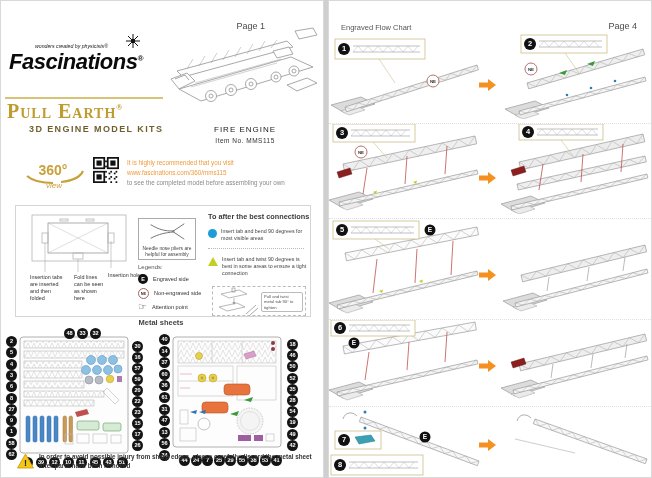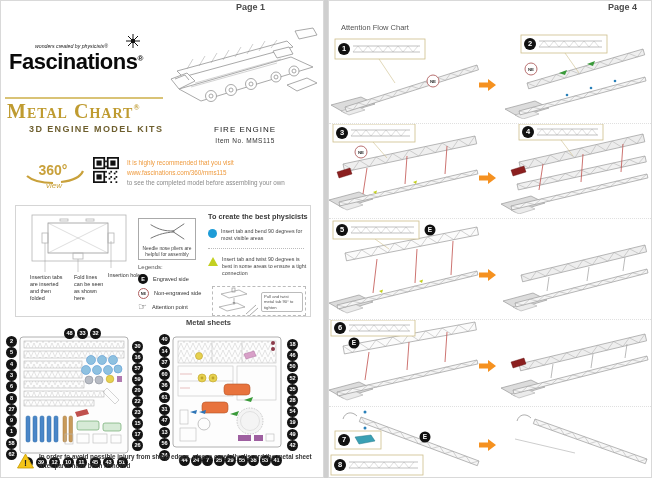--- a/index.html
+++ b/index.html
@@ -1,25 +1,25 @@
 <!DOCTYPE html>
 <html><head>
 <meta charset="utf-8">
 <style>
 *{margin:0;padding:0;box-sizing:border-box}
 html,body{width:652px;height:478px}
 body{font-family:"Liberation Sans",sans-serif;background:#d8d8d8;overflow:hidden}
 .canvas{position:relative;width:652px;height:478px;display:flex;gap:4px;background:#cfcfcf}
 .page{position:relative;width:324px;height:478px;background:#fff;border:1px solid #d9d9d9;overflow:hidden}
-.page-label{position:absolute;top:1px;font-size:9px;font-weight:bold;color:#4a4a4a}
+.page-label{position:absolute;top:20px;font-size:9px;font-weight:normal;color:#4a4a4a}
 .p1-label{right:58px}.p2-label{right:14px}
 
 .brand{position:absolute;left:8px;top:42px}
 .tagline{font-size:5.2px;font-style:italic;color:#222;margin-left:26px}
-.logo{font-size:22px;font-weight:bold;color:#0a0a0a;letter-spacing:-.5px}
+.logo{font-size:22px;font-weight:bold;font-style:italic;color:#0a0a0a;letter-spacing:-.5px}
 .logo sup{font-size:8px}
 .atom{position:absolute;left:116px;top:-10px}
 .gold-line{position:absolute;left:4px;top:96px;width:158px;height:2px;background:#d9c376}
 .metal-earth{position:absolute;left:6px;top:99px;font-family:"Liberation Serif",serif;font-variant:small-caps;font-weight:bold;font-size:20px;color:#bf9b30;letter-spacing:1px}
 .metal-earth sup{font-size:8px}
 .subtitle{position:absolute;left:28px;top:123px;font-size:9px;font-weight:bold;letter-spacing:1.4px;color:#6e5f2f}
 .product{position:absolute;left:213px;top:124px;text-align:center}
 .product-name{font-size:8px;font-weight:normal;letter-spacing:1px;color:#1a1a1a}
 .product-item{font-size:6.5px;color:#333;margin-top:3px;letter-spacing:.5px}
 .truck{position:absolute;left:160px;top:26px}
@@ -47,21 +47,21 @@
 .conn-right{position:absolute;left:192px;top:6px;width:100px}
 .conn-title{font-size:7.3px;font-weight:bold;color:#3a3a3a;white-space:nowrap}
 .bullet{display:flex;margin-top:7px}
 .dot-blue{flex:0 0 9px;width:9px;height:9px;border-radius:50%;background:#1e9cd7;margin-top:1px}
 .tri-green{flex:0 0 10px;width:0;height:0;border-left:5px solid transparent;border-right:5px solid transparent;border-bottom:9px solid #c3d021;margin-top:1px}
 .bullet-text{font-size:5.3px;color:#444;line-height:1.3;margin-left:4px}
 .dotted-div{border-top:1px dotted #bbb;margin-top:6px;width:96px}
 .dashedbox{position:absolute;left:196px;top:80px;width:94px;height:30px;border:1px dashed #bbb}
 .pull-note{position:absolute;left:48px;top:5px;width:42px;border:1px solid #bbb;border-radius:2px;background:#fff;font-size:4.2px;color:#555;padding:1px 2px;line-height:1.25}
 
-.sheets-title{position:absolute;left:90px;top:317px;width:140px;text-align:right;font-size:7.5px;font-weight:bold;color:#444}
+.sheets-title{position:absolute;left:90px;top:317px;width:140px;text-align:center;font-size:7.5px;font-weight:bold;color:#444}
 .sheet{position:absolute}
 #sheet1{left:5px;top:327px;width:138px;height:141px}
 #sheet2{left:156px;top:329px;width:142px;height:137px}
 .sheet-art{position:absolute}
 #sheet1 .sheet-art{left:13px;top:8px}
 #sheet2 .sheet-art{left:15px;top:6px}
 .pn{position:absolute;width:11px;height:11px;border-radius:50%;background:#141414;color:#fff;font-size:5.6px;font-weight:bold;text-align:center;line-height:11px}
 .warning{position:absolute;left:16px;top:452px;display:flex;align-items:flex-start}
 .warn-text{font-size:6.3px;font-weight:bold;color:#333;line-height:1.4;margin-left:5px;width:274px}
 
@@ -113,21 +113,21 @@
           <ellipse cx="115" cy="50" rx="5" ry="5"></ellipse>
             <circle cx="115" cy="50" r="2"></circle>
           <ellipse cx="133" cy="44" rx="5" ry="5"></ellipse>
             <circle cx="133" cy="44" r="2"></circle>
         </g>
         <path d="M34,56 L120,32 M30,60 L116,36" stroke-width="0.4" fill="none"></path>
       </g>
     </svg>
 
     <div class="gold-line"></div>
-    <div class="metal-earth"><span>Metal Chart</span><sup>®</sup></div>
+    <div class="metal-earth"><span>Pull Earth</span><sup>®</sup></div>
     <div class="subtitle">3D ENGINE MODEL KITS</div>
 
     <div class="product">
       <div class="product-name">FIRE ENGINE</div>
       <div class="product-item">Item No. MMS115</div>
     </div>
 
     <svg class="v360" width="64" height="38" viewBox="0 0 64 38">
       <path d="M4,22 Q12,29 30,29" stroke="#c9a13b" fill="none" stroke-width="2.2"></path>
       <path d="M60,17 Q56,26 38,28" stroke="#c9a13b" fill="none" stroke-width="2.2"></path>
@@ -209,21 +209,21 @@
           <div class="badge-ne">NE</div>
           <div class="legend-label">Non-engraved side</div>
         </div>
         <div class="legend-row">
           <div class="hand">☞</div>
           <div class="legend-label">Attention point</div>
         </div>
       </div>
 
       <div class="conn-right">
-        <div class="conn-title">To create the best physicists</div>
+        <div class="conn-title">To after the best connections</div>
         <div class="bullet">
           <div class="dot-blue"></div>
           <div class="bullet-text">Insert tab and bend 90 degrees for most visible areas</div>
         </div>
         <div class="dotted-div"></div>
         <div class="bullet">
           <div class="tri-green"></div>
           <div class="bullet-text">Insert tab and twist 90 degrees is best in some areas to ensure a tight connection</div>
         </div>
       </div>
@@ -398,21 +398,21 @@
       <svg width="17" height="16" viewBox="0 0 17 16">
         <polygon points="8.5,1 16.5,15 0.5,15" fill="#f5c518" stroke="#c79a00" stroke-width="0.8"></polygon>
         <text x="8.5" y="13" text-anchor="middle" font-size="9" font-weight="bold" fill="#222">!</text>
       </svg>
       <div class="warn-text">In order to avoid possible injury from sharp edges, please carefully discard the metal sheet after parts have been removed</div>
     </div>
   </div>
 
   <div class="page">
     <div class="page-label p2-label">Page 4</div>
-    <div class="flow-title">Attention Flow Chart</div>
+    <div class="flow-title">Engraved Flow Chart</div>
     <div id="rows">
         <div class="row"><svg viewBox="0 0 322 86" width="322" height="86">
             <polygon points="2,72 32,64 46,71 16,80" fill="#dcdcdc" stroke="#999" stroke-width="0.7"></polygon>
             <polygon points="12,78 28,73 36,77 20,82" fill="#ebebeb" stroke="#9f9f9f" stroke-width="0.5"></polygon>
             <path d="M16,74L148,32L149.5,36.8L17.5,78.8Z" fill="#f0f0f0" stroke="#999" stroke-width="0.7"></path>
             <path d="M16,74L24.1,76.7L29.2,69.8L37.3,72.5L42.4,65.6L50.5,68.3L55.6,61.4L63.7,64.1L68.8,57.2L76.9,59.9L82.0,53.0L90.1,55.7L95.2,48.8L103.3,51.5L108.4,44.6L116.5,47.3L121.6,40.4L129.7,43.1L134.8,36.2L142.9,38.9L148.0,32.0" fill="none" stroke="#a8a8a8" stroke-width="0.5"></path>
             <line x1="50" y1="26" x2="66" y2="50" stroke="#cdbd8a" stroke-width="0.6"></line>
             <rect x="6" y="6" width="90" height="20" fill="#fff" stroke="#cdbd8a" stroke-width="0.8"></rect>
             <path d="M24,13H91M24,19H91" stroke="#999" stroke-width="0.6" fill="none"></path>
             <path d="M24,19L29,13L34,19L39,13L44,19L49,13L54,19L59,13L64,19L69,13L74,19L79,13L84,19L89,13" stroke="#aaa" stroke-width="0.4" fill="none"></path>

